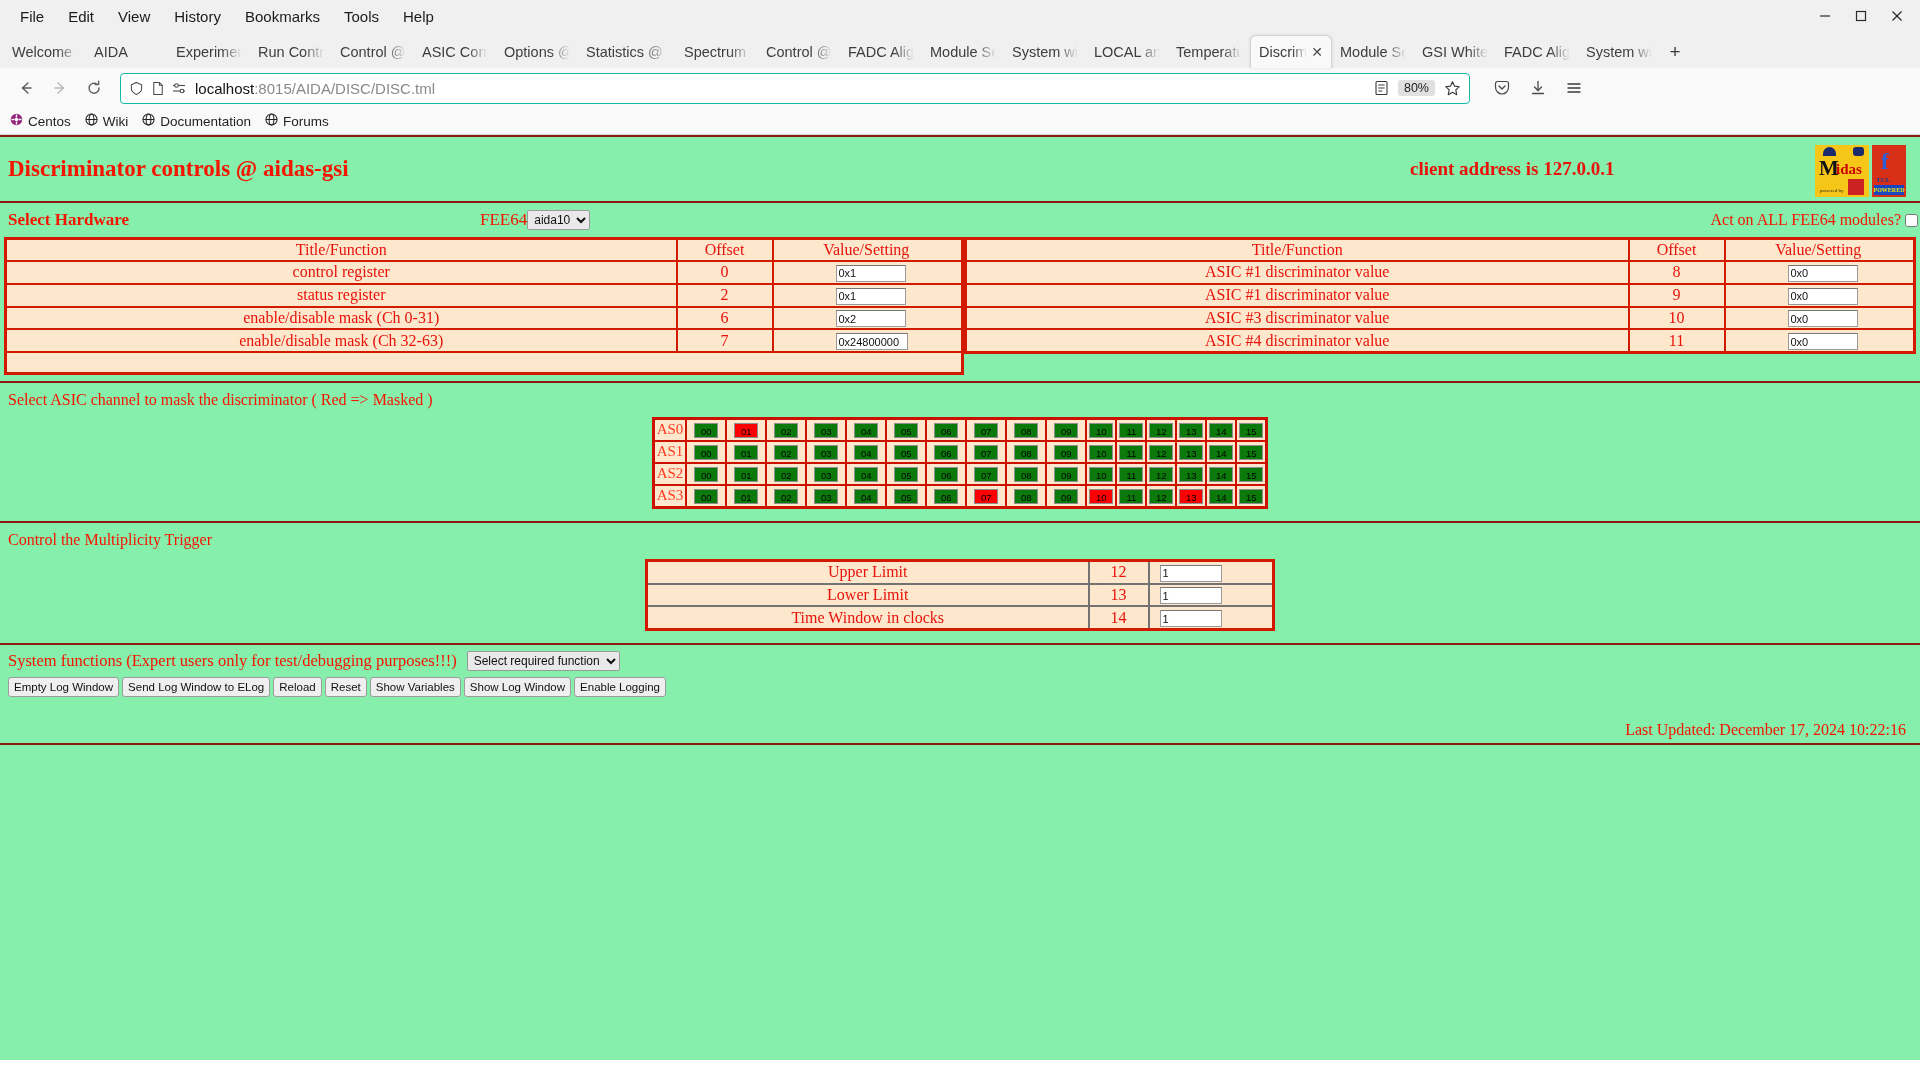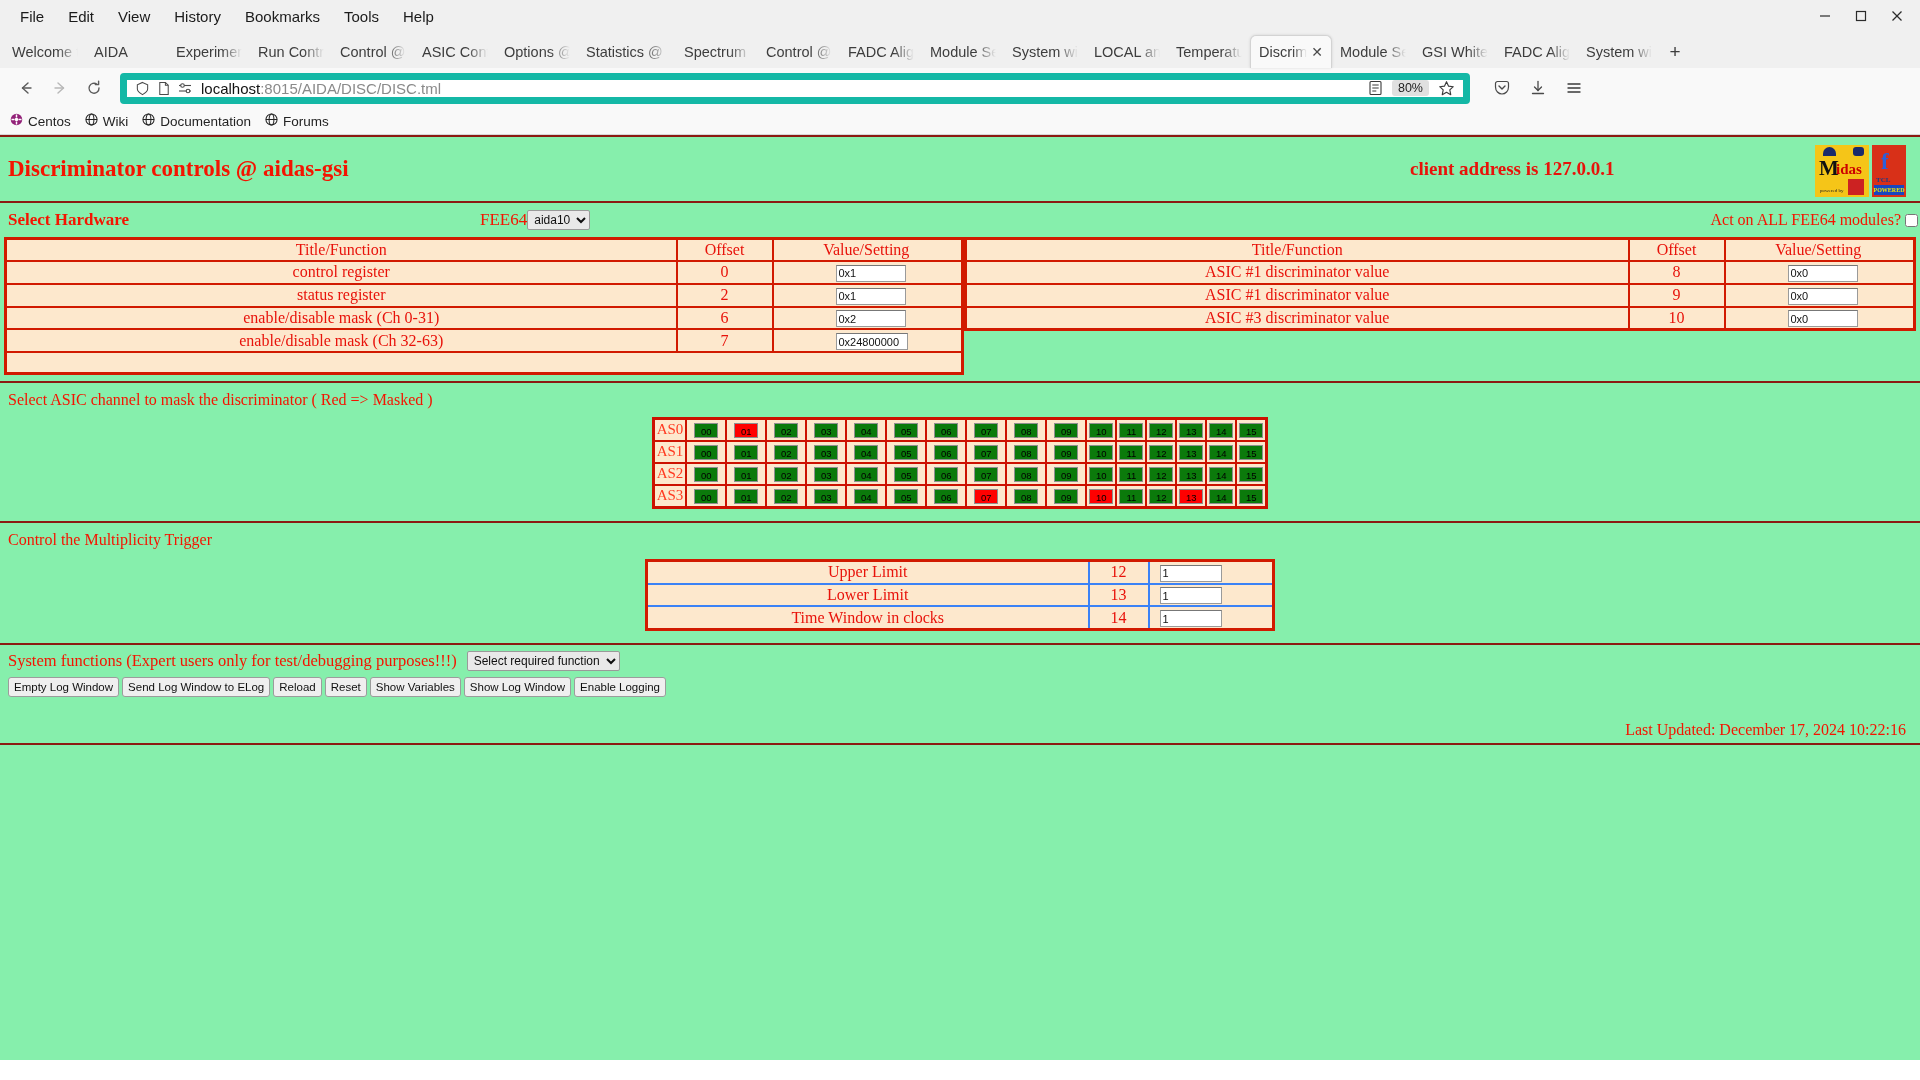--- a/index.html
+++ b/index.html
@@ -71,21 +71,21 @@
     height: 40px; display: flex; align-items: center;
     background: #f9f9f9; padding: 0 10px; gap: 2px;
   }
   .navbtn {
     width: 32px; height: 32px; display: flex; align-items: center;
     justify-content: center; color: #5b5b5b;
   }
   .navbtn.dim { color: #b8b8b8; }
   .urlbar {
     flex: 1; height: 31px; margin: 0 8px;
-    background: #ffffff; border: 7px solid #14b8a6; border-radius: 4px;
+    background: #ffffff; border: 1px solid #14b8a6; border-radius: 4px;
     display: flex; align-items: center; padding: 0 8px; gap: 7px;
     max-width: 1350px;
   }
   .urlbar .urltext { font-size: 15px; color: #8a8a8a; white-space: nowrap; }
   .urlbar .urltext b { color: #131313; font-weight: 400; }
   .urlbar .right { margin-left: auto; display: flex; align-items: center; gap: 9px; }
   .zoomchip {
     background: #e0e0e0; border-radius: 3px; padding: 1px 6px;
     font-size: 12.5px; color: #222;
   }
@@ -239,21 +239,21 @@
   }
   .chbox.green { background: #0b7a0b; }
   .chbox.red { background: #ff0000; }
 
   
   table.mult {
     border-collapse: collapse; border: 3px solid #d11a00; background: #fde8cd;
     width: 630px;
   }
   table.mult td {
-    border: 2px solid #3b82f6; color: #e8120a; font-size: 16px;
+    border: 2px solid #737373; color: #e8120a; font-size: 16px;
     text-align: center; font-family: "Liberation Serif", serif;
     height: 20px; padding: 1px 18px;
   }
   table.mult td.off { width: 60px; }
   table.mult td.val { width: 125px; text-align: left; padding-left: 10px; }
 
   .multwrap { display: flex; justify-content: center; padding: 6px 0; }
 
   .sysrow {
     display: flex; align-items: center; gap: 10px;
@@ -580,20 +580,25 @@
               <td class="val"><input type="text" class="txtin" value="0x0" style=""></td>
             </tr>
             <tr>
               <td>ASIC #1 discriminator value</td>
               <td class="off">9</td>
               <td class="val"><input type="text" class="txtin" value="0x0" style=""></td>
             </tr>
             <tr>
               <td>ASIC #3 discriminator value</td>
               <td class="off">10</td>
+              <td class="val"><input type="text" class="txtin" value="0x0" style=""></td>
+            </tr>
+            <tr>
+              <td>ASIC #4 discriminator value</td>
+              <td class="off">11</td>
               <td class="val"><input type="text" class="txtin" value="0x0" style=""></td>
             </tr>
           </tbody>
       </table>
     </div>
   </div>
 
   <hr class="hr-red" style="margin-top:6px">
 
   <div class="section-label">Select ASIC channel to mask the discriminator ( Red =&gt; Masked )</div>

